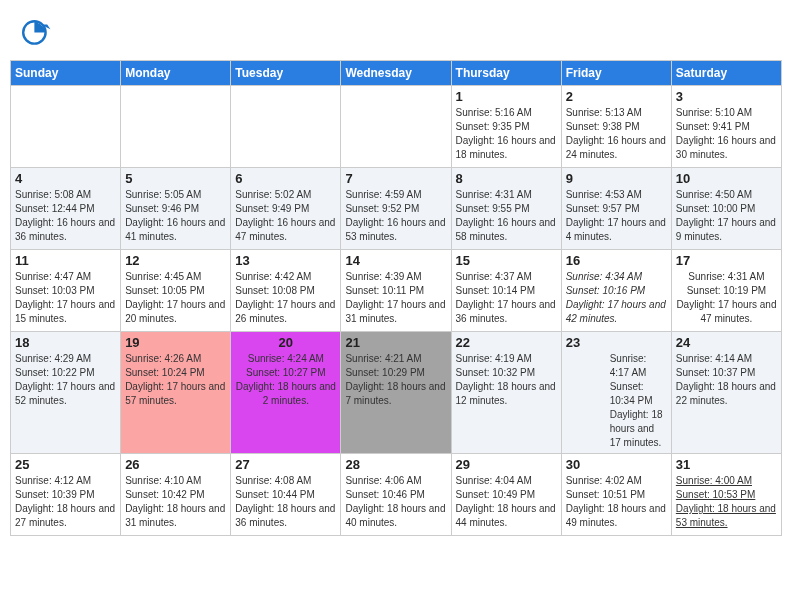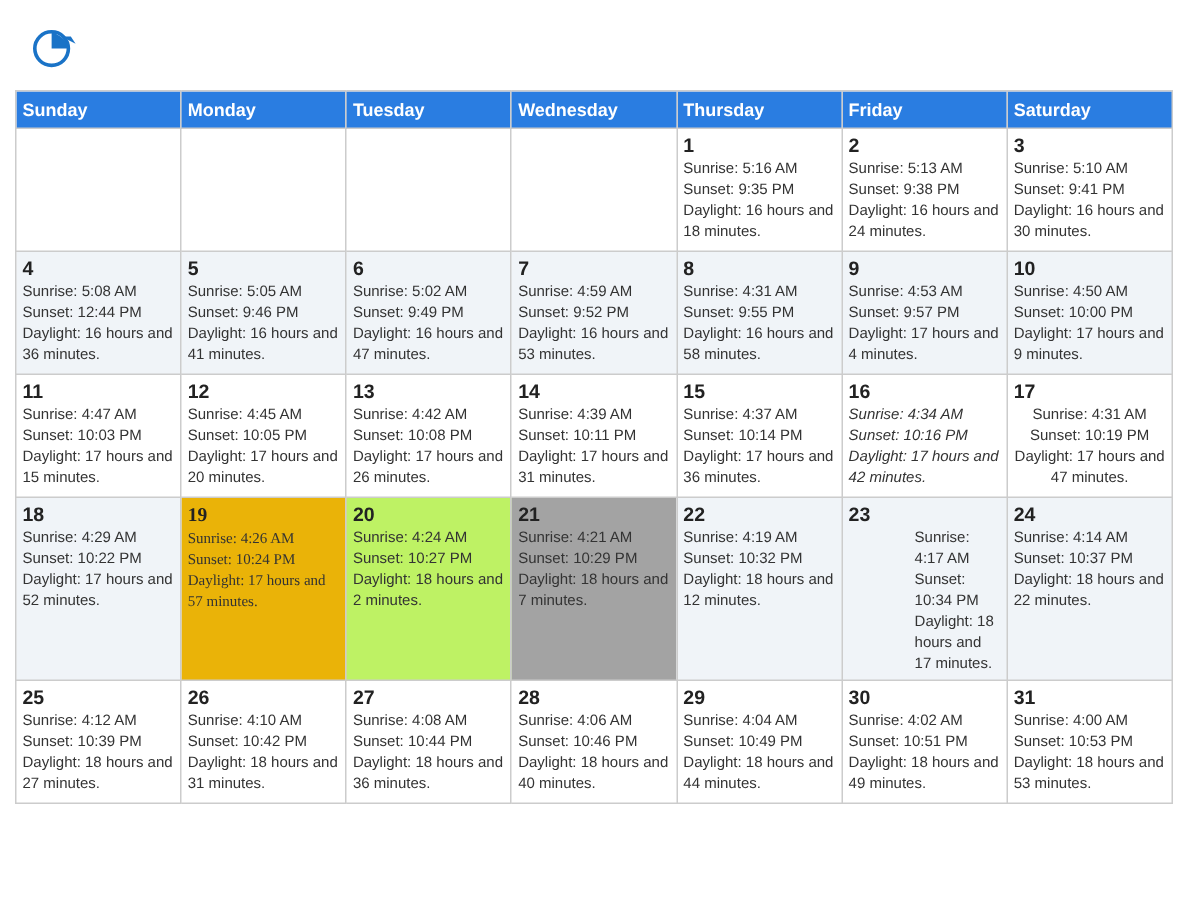--- a/index.html
+++ b/index.html
@@ -231,27 +231,27 @@
 Daylight: 17 hours and 47 minutes.</div>
         </td>
       </tr>
       <tr>
         <td style="background: rgb(240, 244, 248);">
           <span class="day-num">18</span>
           <div class="day-info" style="white-space: pre-line;">Sunrise: 4:29 AM
 Sunset: 10:22 PM
 Daylight: 17 hours and 52 minutes.</div>
         </td>
-        <td style="background: #eab308; font-family: Liberation Serif, serif;">
+        <td style="background: #fca5a5;">
           <span class="day-num">19</span>
           <div class="day-info" style="white-space: pre-line;">Sunrise: 4:26 AM
 Sunset: 10:24 PM
 Daylight: 17 hours and 57 minutes.</div>
         </td>
-        <td style="background: #bef264;">
+        <td style="background: #d946ef; text-align: center;">
           <span class="day-num">20</span>
           <div class="day-info" style="white-space: pre-line;">Sunrise: 4:24 AM
 Sunset: 10:27 PM
 Daylight: 18 hours and 2 minutes.</div>
         </td>
         <td style="background: #a3a3a3;">
           <span class="day-num">21</span>
           <div class="day-info" style="white-space: pre-line;">Sunrise: 4:21 AM
 Sunset: 10:29 PM
 Daylight: 18 hours and 7 minutes.</div>
@@ -307,19 +307,19 @@
 Daylight: 18 hours and 44 minutes.</div>
         </td>
         <td style="background: rgb(255, 255, 255);">
           <span class="day-num">30</span>
           <div class="day-info" style="white-space: pre-line;">Sunrise: 4:02 AM
 Sunset: 10:51 PM
 Daylight: 18 hours and 49 minutes.</div>
         </td>
         <td style="background: rgb(255, 255, 255);">
           <span class="day-num">31</span>
-          <div class="day-info" style="white-space: pre-line;">Sunrise: 4:00 AM
+          <div class="day-info" style="white-space: pre-line; text-decoration: underline;">Sunrise: 4:00 AM
 Sunset: 10:53 PM
 Daylight: 18 hours and 53 minutes.</div>
         </td>
       </tr>
     </tbody>
 </table>
 
 </body></html>

